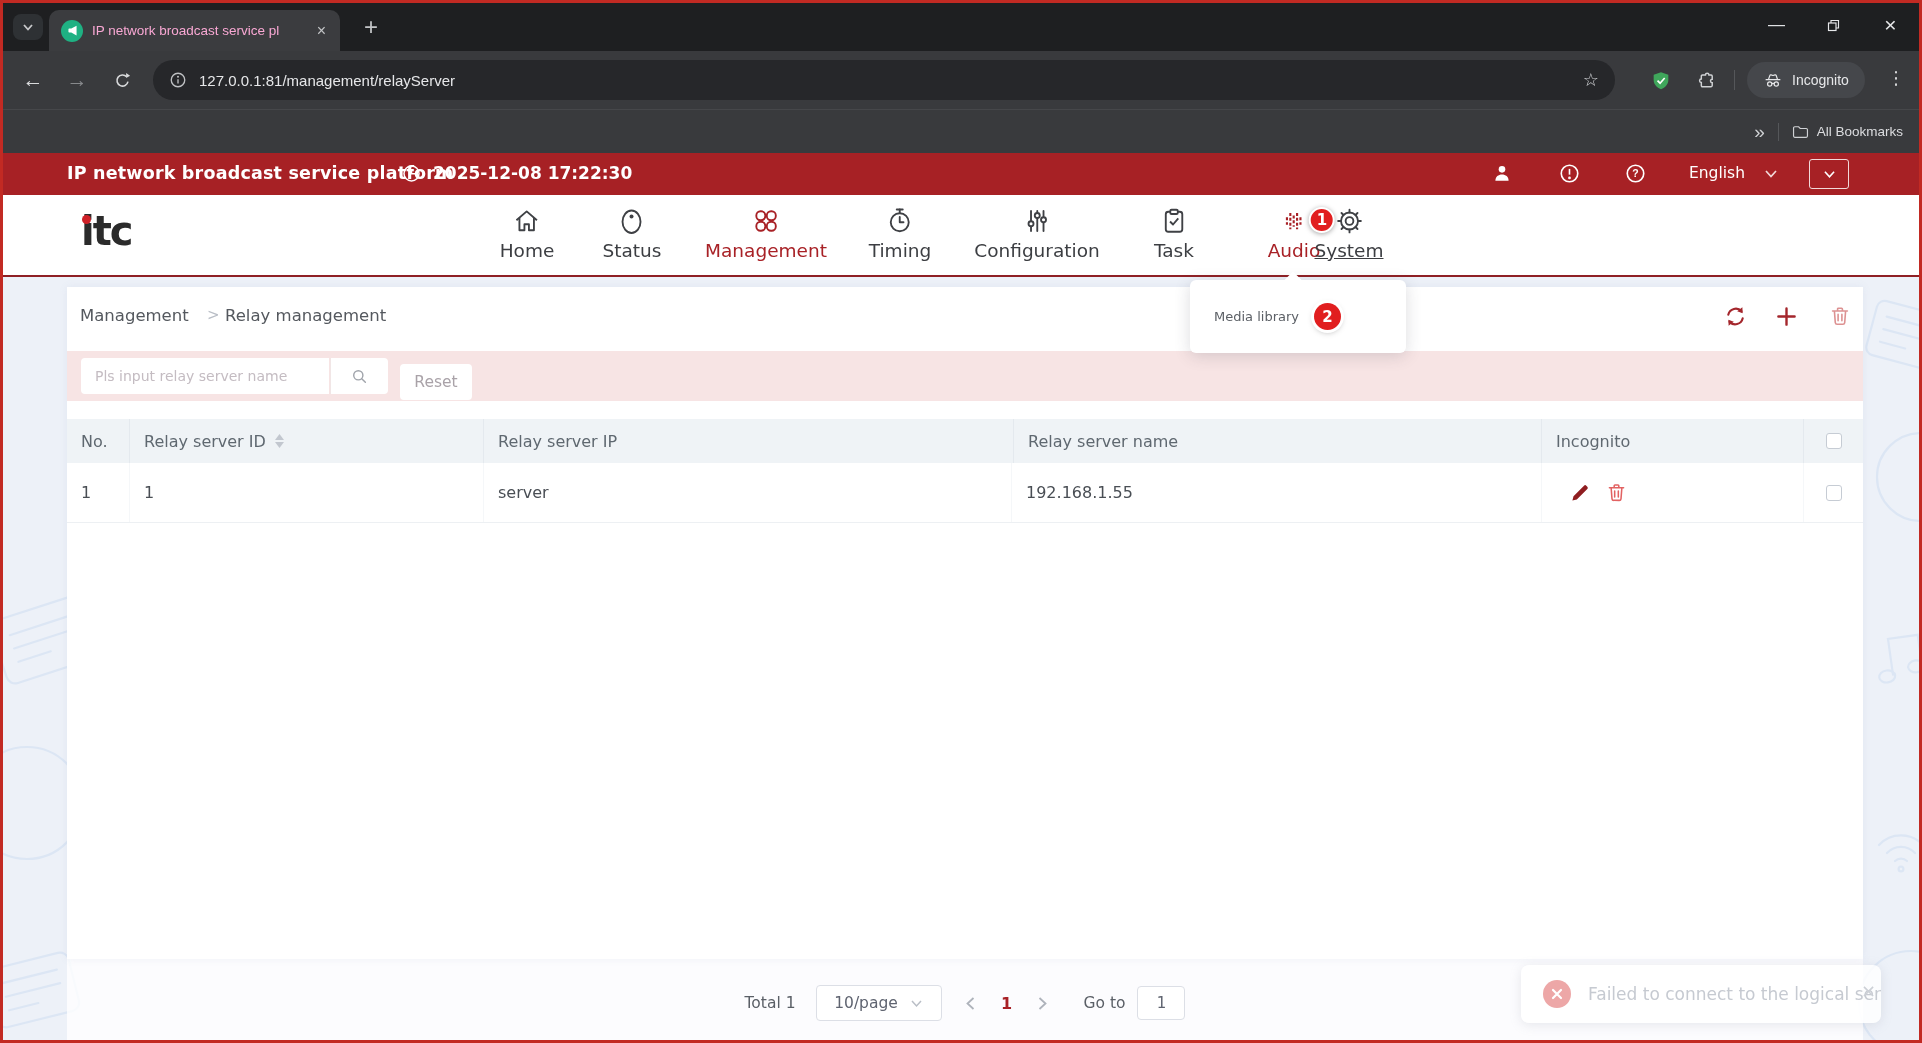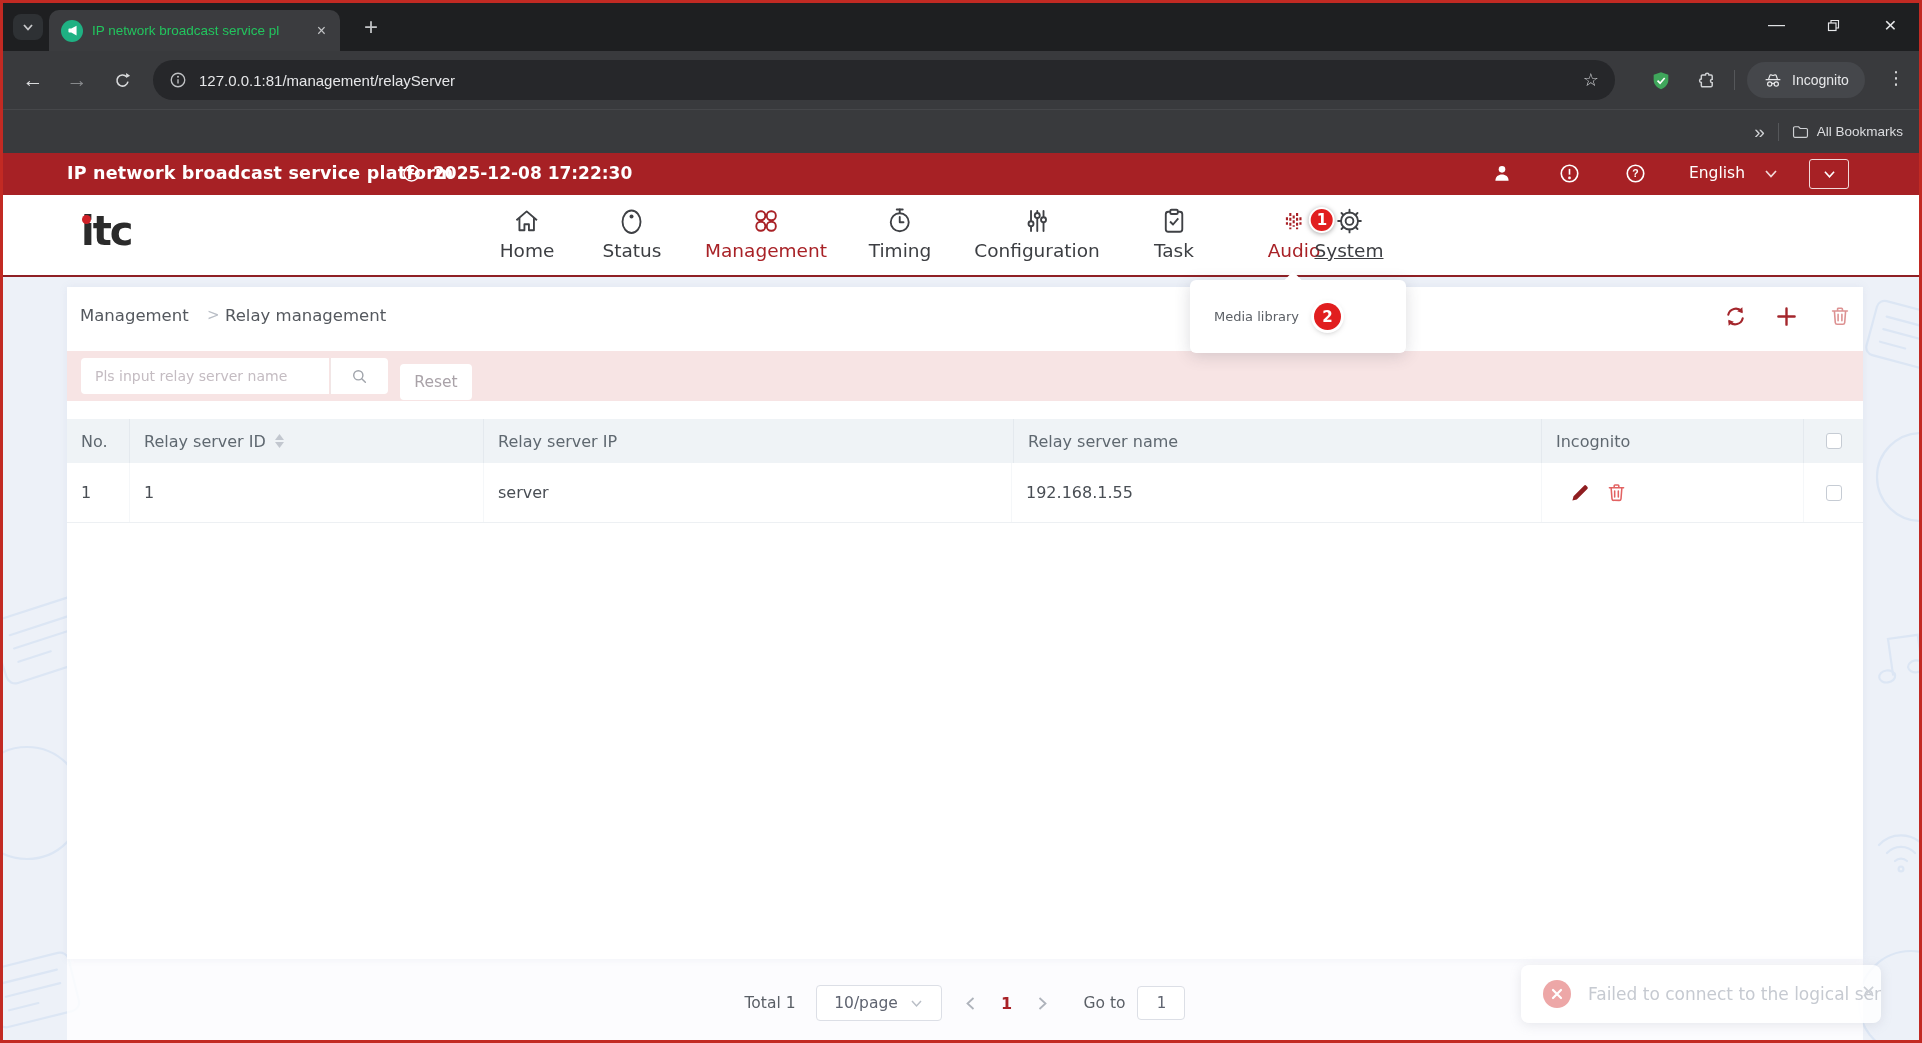--- a/index.html
+++ b/index.html
@@ -9,21 +9,21 @@
     background:#edf1f8; border:3px solid #c22a23;
     font-family:"DejaVu Sans","Liberation Sans",sans-serif;
   }
   svg{display:block;}
 
   
   .tabstrip{position:absolute;left:0;top:0;width:100%;height:48px;background:#1e1f21;font-family:"Liberation Sans",sans-serif;}
   .tabsearch{position:absolute;left:10px;top:11px;width:30px;height:26px;border-radius:8px;background:#2e3134;display:flex;align-items:center;justify-content:center;cursor:pointer;}
   .tab{position:absolute;left:46px;top:7px;width:291px;height:41px;background:#3b3c3f;border-radius:10px 10px 0 0;display:flex;align-items:center;padding:0 10px 0 12px;gap:9px;}
   .favicon{width:22px;height:22px;border-radius:50%;background:#1fb183;display:flex;align-items:center;justify-content:center;flex:none;}
-  .tabtitle{color:#22c55e;font-size:13.5px;white-space:nowrap;overflow:hidden;flex:1;}
+  .tabtitle{color:#f9a8d4;font-size:13.5px;white-space:nowrap;overflow:hidden;flex:1;}
   .tabclose{color:#c3c5c7;font-size:16px;line-height:1;padding:2px 4px;cursor:pointer;}
   .newtab{position:absolute;left:352px;top:8px;width:32px;height:32px;display:flex;align-items:center;justify-content:center;color:#c3c5c7;font-size:24px;cursor:pointer;}
   .wincontrols{position:absolute;right:0;top:0;height:44px;display:flex;}
   .winbtn{width:57px;height:44px;display:flex;align-items:center;justify-content:center;color:#e7e8ea;font-size:17px;cursor:pointer;font-family:"Liberation Sans",sans-serif;}
 
   .toolbar{position:absolute;left:0;top:48px;width:100%;height:58px;background:#393a3d;font-family:"Liberation Sans",sans-serif;}
   .tbtn{position:absolute;top:9px;width:40px;height:40px;display:flex;align-items:center;justify-content:center;color:#d9dadc;font-size:21px;border-radius:50%;cursor:pointer;}
   .omnibox{position:absolute;left:150px;top:9px;width:1462px;height:40px;background:#26272a;border-radius:20px;display:flex;align-items:center;padding:0 16px;gap:12px;}
   .urltext{color:#e6e7e9;font-size:15px;flex:1;white-space:nowrap;overflow:hidden;}
   .star{color:#cfd1d4;font-size:18px;cursor:pointer;}

